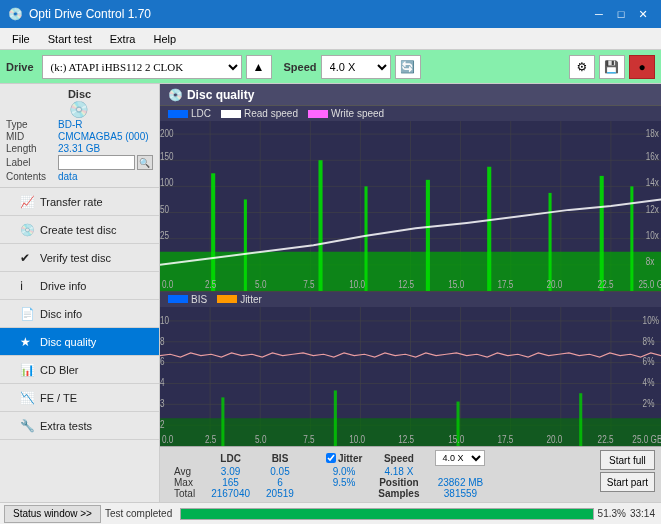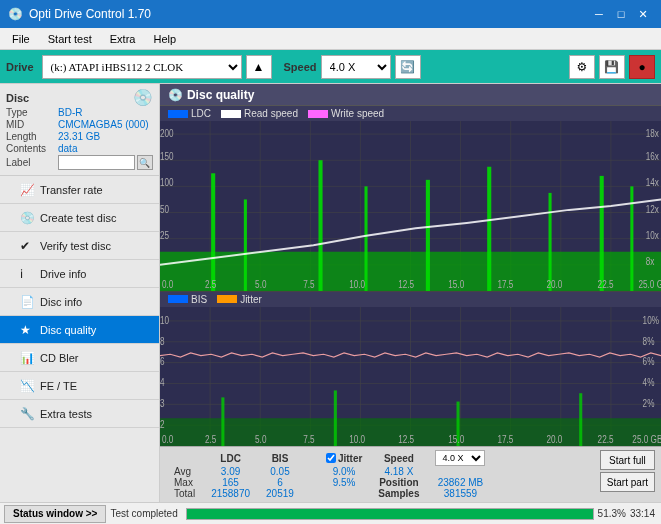--- a/index.html
+++ b/index.html
@@ -9,21 +9,21 @@
     .titlebar { background: #1a73c7; color: white; height: 28px; display: flex; align-items: center; justify-content: space-between; padding: 0 8px; font-size: 12px; }
     .titlebar-title { display: flex; align-items: center; gap: 6px; }
     .titlebar-controls { display: flex; gap: 2px; }
     .titlebar-btn { width: 20px; height: 18px; border: none; cursor: pointer; font-size: 11px; display: flex; align-items: center; justify-content: center; color: white; background: transparent; }
     
     
     .menubar { background: #f0f0f0; height: 22px; display: flex; align-items: center; padding: 0 4px; border-bottom: 1px solid #ccc; gap: 2px; }
     .menubar-item { padding: 2px 8px; cursor: pointer; font-size: 11px; height: 20px; display: flex; align-items: center; }
     
     
-    .toolbar { background: #14b8a6; height: 34px; display: flex; align-items: center; padding: 0 6px; border-bottom: 1px solid #ccc; gap: 4px; }
+    .toolbar { background: #86efac; height: 34px; display: flex; align-items: center; padding: 0 6px; border-bottom: 1px solid #ccc; gap: 4px; }
     .toolbar-label { font-size: 11px; font-weight: 600; color: #333; margin-right: 4px; }
     .toolbar-drive-select { height: 24px; font-size: 11px; border: 1px solid #aaa; background: white; padding: 0 4px; min-width: 200px; font-family: Liberation Serif, serif; }
     .toolbar-btn { height: 24px; width: 26px; border: 1px solid #aaa; background: #fff; cursor: pointer; display: flex; align-items: center; justify-content: center; font-size: 12px; }
     .toolbar-speed-label { margin-left: 8px; font-size: 11px; font-weight: 600; color: #333; }
     .toolbar-speed-select { height: 24px; font-size: 11px; border: 1px solid #aaa; background: white; padding: 0 4px; width: 70px; }
     .toolbar-spacer { flex: 1; }
     
     
     .main { display: flex; height: calc(524px - 28px - 22px - 34px - 22px); }
     
@@ -33,21 +33,21 @@
     .disc-label-btn { height: 16px; width: 20px; border: 1px solid #999; background: #f0f0f0; cursor: pointer; font-size: 9px; display: flex; align-items: center; justify-content: center; }
     
     
     .nav-items { flex: 1; overflow: hidden; }
     .nav-item { height: 28px; display: flex; align-items: center; padding: 0 8px 0 20px; cursor: pointer; font-size: 11px; color: #222; border-bottom: 1px solid #d0d0d0; gap: 6px; position: relative; }
     .nav-item.active { background: #0078d7; color: white; }
     .nav-item-icon { width: 14px; font-size: 12px; flex-shrink: 0; }
     
     
     .statusbar { height: 22px; background: #f0f0f0; border-top: 1px solid #ccc; display: flex; align-items: center; }
-    .status-btn { height: 18px; padding: 0 8px; border: 1px solid #aaa; background: #e0e0e0; cursor: pointer; font-size: 10px; margin: 0 4px; display: flex; align-items: center; font-weight: bold; }
+    .status-btn { height: 18px; padding: 0 8px; border: 1px solid #aaa; background: #e0e0e0; cursor: pointer; font-size: 10px; margin: 0 4px; display: flex; align-items: center; }
     .status-progress-area { flex: 1; padding: 0 4px; }
     .progress-bar-outer { height: 12px; background: #fff; border: 1px solid #aaa; width: 100%; }
     .progress-bar-inner { height: 100%; background: #00b050; }
     .status-time { font-size: 10px; color: #333; padding-right: 6px; white-space: nowrap; }
     .status-pct { font-size: 10px; color: #333; padding-right: 4px; white-space: nowrap; }
     
     
     .right-panel { flex: 1; background: #3a3a5c; display: flex; flex-direction: column; overflow: hidden; }
     
     .chart-header { background: #4a4a6a; height: 22px; display: flex; align-items: center; padding: 0 8px; gap: 4px; border-bottom: 1px solid #555; }
@@ -64,21 +64,21 @@
     .stats-table td { color: #0070d0; text-align: center; padding: 0 8px; }
     .stats-table td.label { color: #333; text-align: left; margin-left: 20px; }
     .speed-select { height: 18px; font-size: 10px; border: 1px solid #aaa; background: white; padding: 0 2px; }
     
     .action-btns { display: flex; flex-direction: column; gap: 2px; margin-left: 6px; }
     .action-btn { height: 20px; font-size: 10px; border: 1px solid #888; background: #f0f0f0; cursor: pointer; padding: 0 6px; white-space: nowrap; }
     
     
     .chart-svg { width: 100%; height: 100%; }
     
-    .disc-header-row { display: flex; align-items: center; justify-content: space-between; }
+    .disc-header-row { display: flex; align-items: center; justify-content: space-between; flex-direction: column; }
     
     .left-disc-section { padding: 4px 6px 4px 6px; border-bottom: 1px solid #ccc; }
     
     .disc-row { display: flex; align-items: center; font-size: 10px; margin-bottom: 1px; }
     .disc-row .dlabel { width: 52px; color: #444; flex-shrink: 0; }
     .disc-row .dvalue { color: #0070d0; }
   </style>
 </head>
 <body>
 
@@ -135,27 +135,27 @@
       </div>
       <div class="disc-row">
         <span class="dlabel">MID</span>
         <span class="dvalue">CMCMAGBA5 (000)</span>
       </div>
       <div class="disc-row">
         <span class="dlabel">Length</span>
         <span class="dvalue">23.31 GB</span>
       </div>
       <div class="disc-row">
-        <span class="dlabel">Contents</span>
-        <span class="dvalue">data</span>
-      </div>
-      <div class="disc-row">
         <span class="dlabel">Label</span>
         <input class="disc-label-input" type="text" style="height: 15px; font-size: 10px; border: 1px solid rgb(153, 153, 153); width: 70px;">
         <button class="disc-label-btn" style="height:15px;width:16px;font-size:9px;border:1px solid #999;background:#ddd;margin-left:2px;cursor:pointer;">🔍</button>
+      </div>
+      <div class="disc-row">
+        <span class="dlabel">Contents</span>
+        <span class="dvalue">data</span>
       </div>
     </div>
 
     <div class="nav-items">
       <div class="nav-item">
         <span class="nav-item-icon">📈</span>
         <span>Transfer rate</span>
       </div>
       <div class="nav-item">
         <span class="nav-item-icon">💿</span>
@@ -381,21 +381,21 @@
             <td class="label">Max</td>
             <td>165</td>
             <td>6</td>
             <td></td>
             <td>9.5%</td>
             <td style="color:#333;font-weight:600;">Position</td>
             <td style="color:#0070d0;">23862 MB</td>
           </tr>
           <tr>
             <td class="label">Total</td>
-            <td>2158870</td>
+            <td>2167040</td>
             <td>20519</td>
             <td></td>
             <td></td>
             <td style="color:#333;font-weight:600;">Samples</td>
             <td style="color:#0070d0;">381559</td>
           </tr>
         </tbody>
       </table>
 
       <div class="action-btns" style="margin-left:auto;">

